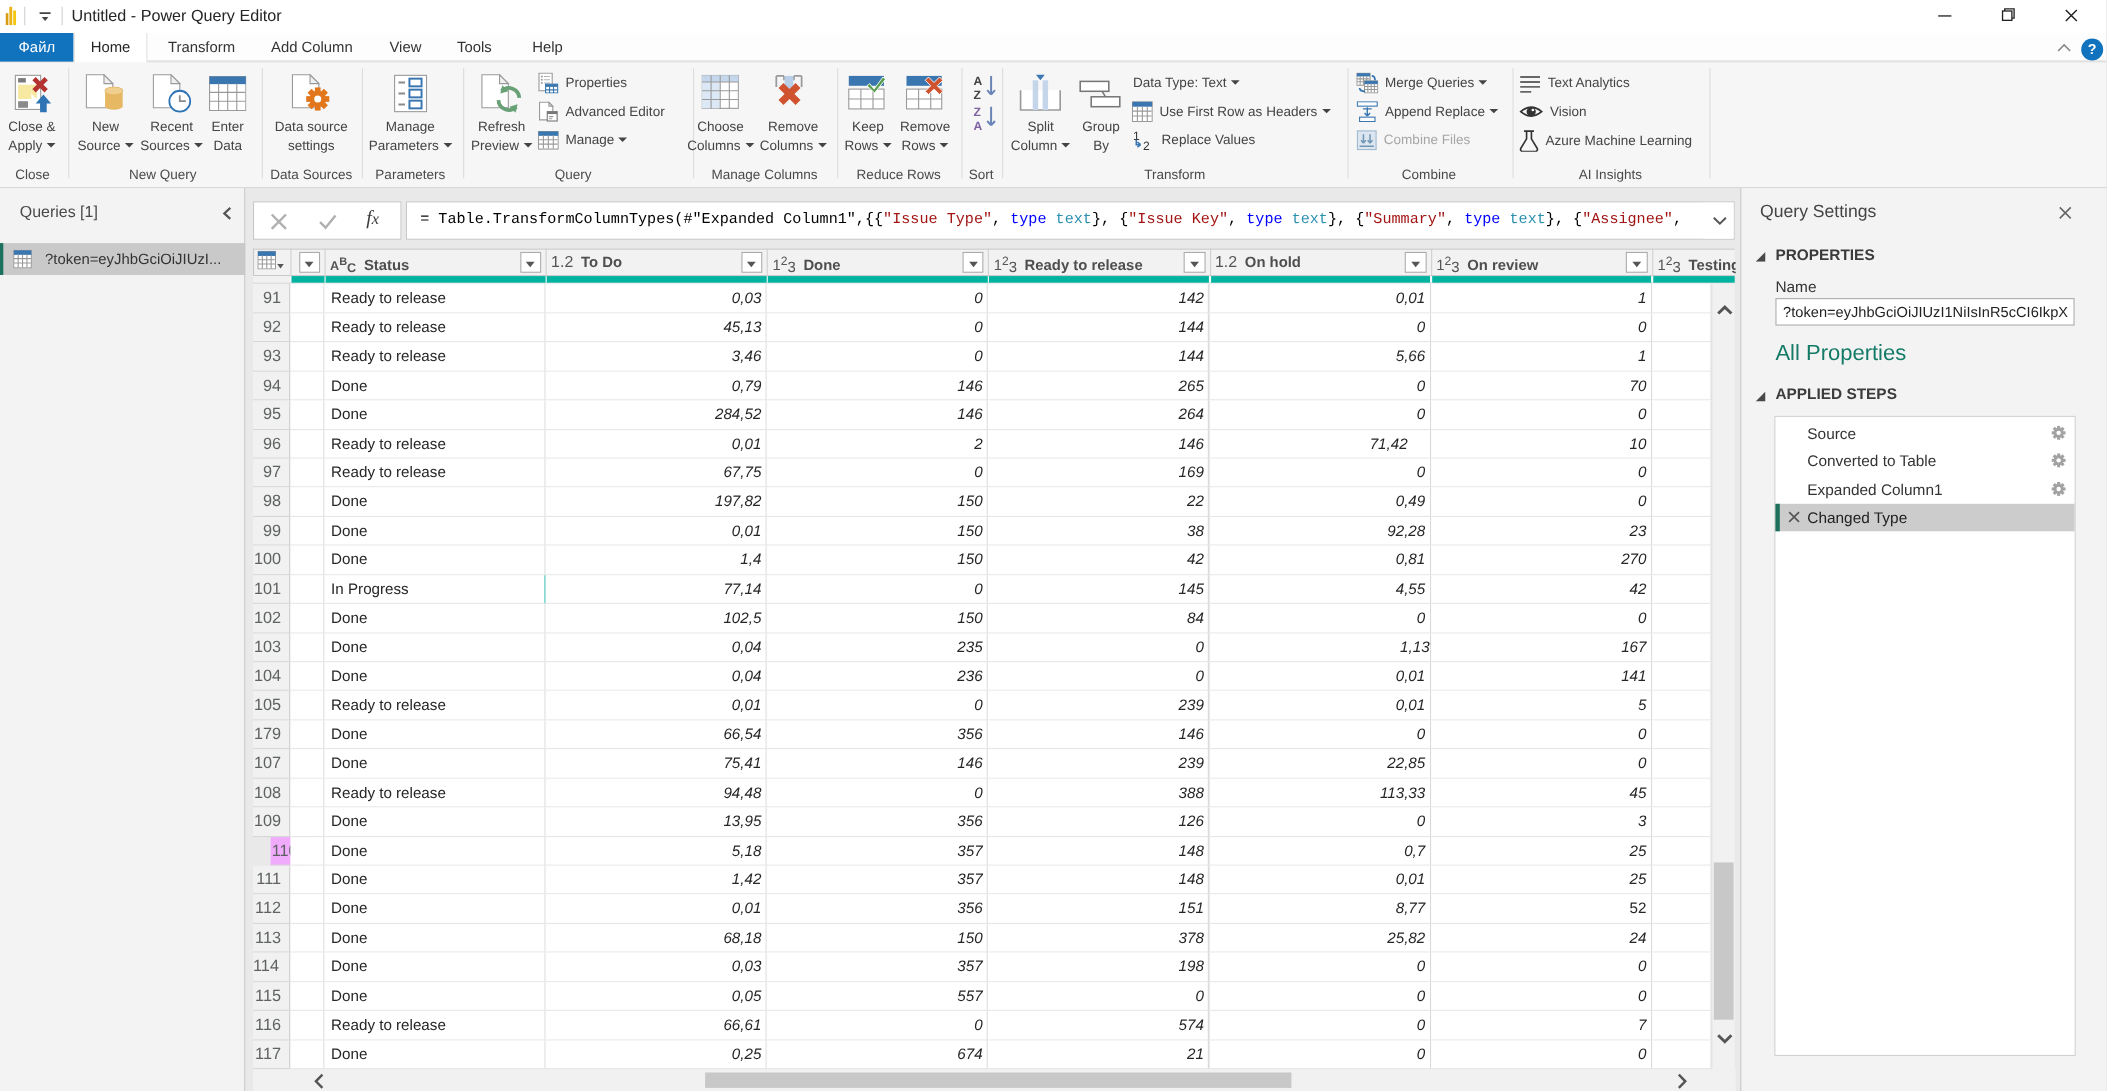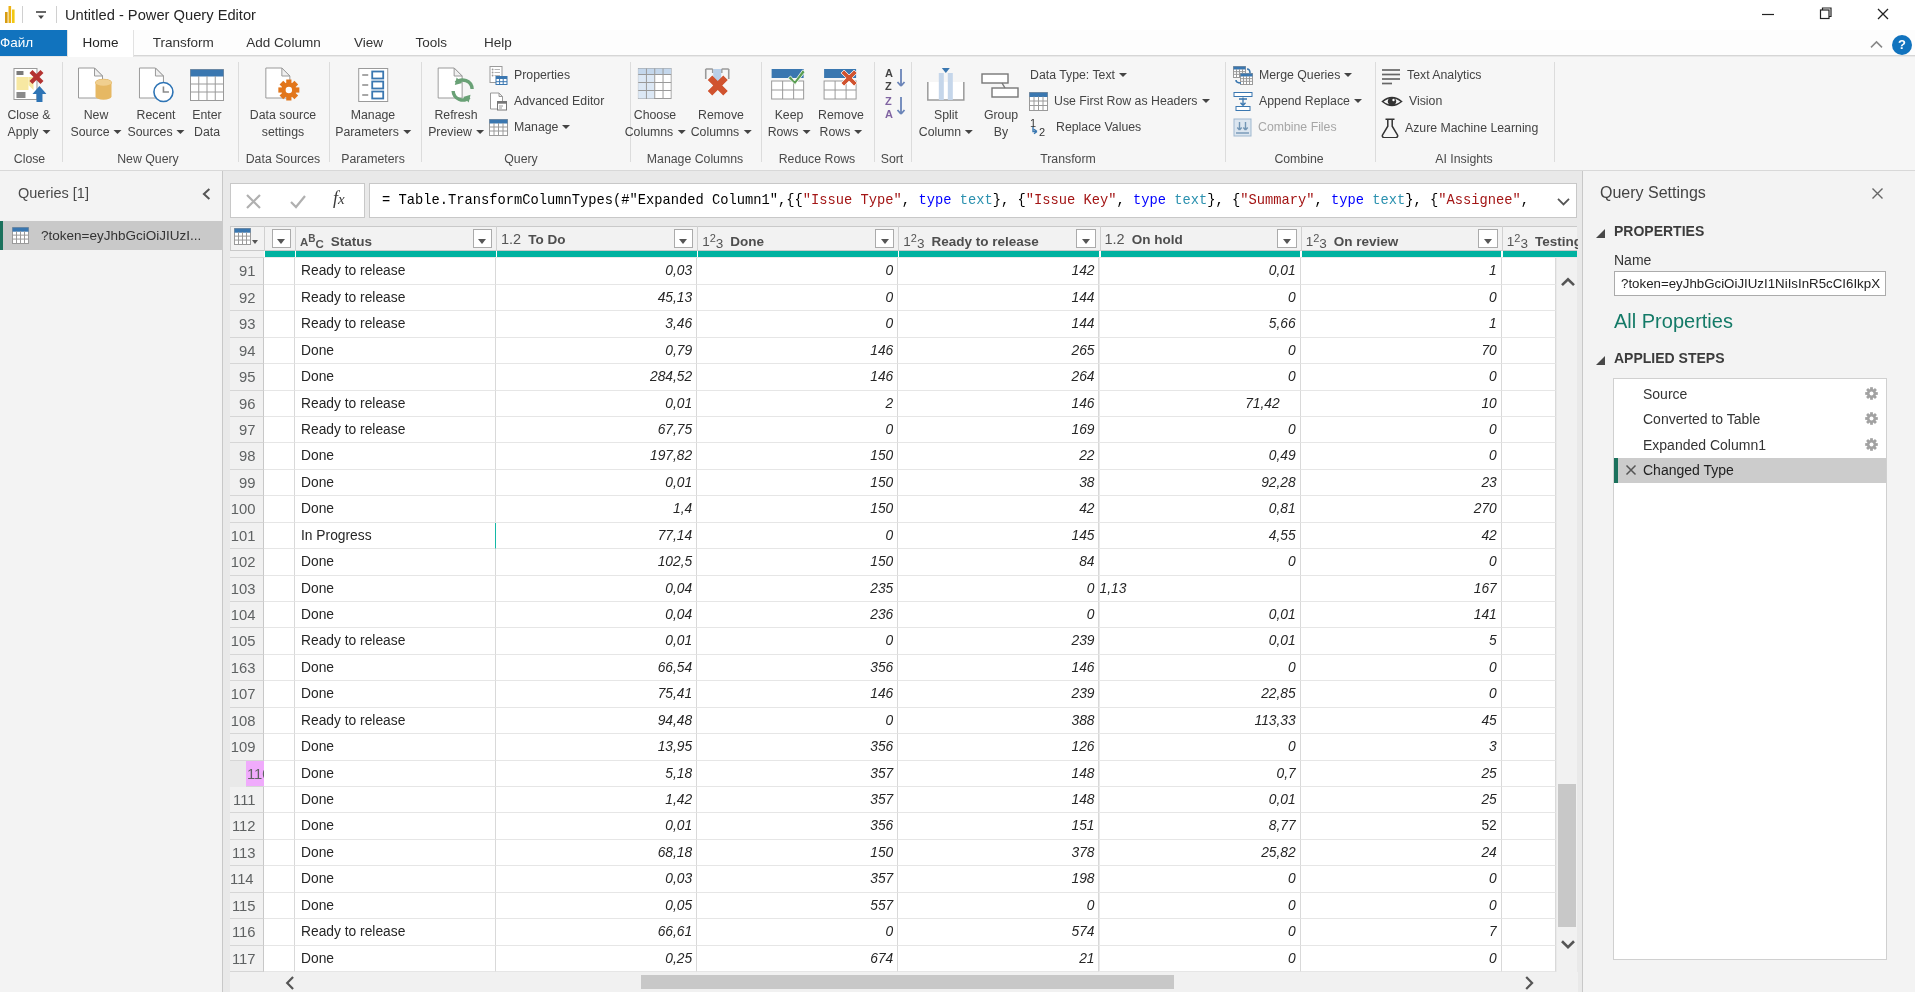--- a/index.html
+++ b/index.html
@@ -20,21 +20,21 @@
 <div class="abs" style="left:56px;top:6px;width:1px;height:17px;background:#d0d0d0"></div>
 <div class="abs" style="left:65px;top:0;height:30px;line-height:30px;font-size:14.7px;color:#252525">Untitled - Power Query Editor</div>
 <svg class="abs" style="left:1760px;top:0" width="155" height="30" viewBox="0 0 155 30">
       <line x1="2" y1="14.5" x2="14" y2="14.5" stroke="#222" stroke-width="1.2"></line>
       <rect x="60.5" y="10" width="8.5" height="8.5" fill="none" stroke="#222" stroke-width="1.2"></rect>
       <path d="M62.5 10 v-2 h8.5 v8.5 h-2" fill="none" stroke="#222" stroke-width="1.2"></path>
       <path d="M118 9 l10 10 M128 9 l-10 10" stroke="#222" stroke-width="1.3"></path>
     </svg>
 </div>
 <div class="abs" style="left:0;top:30px;width:1915px;height:26px;background:#fdfdfd;border-bottom:1px solid #d6d6d6">
-<div class="abs" style="left:0;top:0;width:67px;height:26px;background:#1173be;color:#fff;text-align:left;line-height:26px;font-size:13.5px">Файл</div>
+<div class="abs" style="left:0;top:0;width:67px;height:26px;background:#1173be;color:#fff;text-align:center;line-height:26px;font-size:13.5px">Файл</div>
 <div class="abs" style="left:67px;top:0;width:67px;height:27px;background:#fff;border-left:1px solid #e2e2e2;border-right:1px solid #e2e2e2;color:#252525;text-align:center;line-height:26px;font-size:13.5px">Home</div>
 <div class="abs" style="left:183.2px;top:0;height:26px;line-height:26px;font-size:13.5px;color:#333;transform:translateX(-50%)">Transform</div>
 <div class="abs" style="left:283.5px;top:0;height:26px;line-height:26px;font-size:13.5px;color:#333;transform:translateX(-50%)">Add Column</div>
 <div class="abs" style="left:368.6px;top:0;height:26px;line-height:26px;font-size:13.5px;color:#333;transform:translateX(-50%)">View</div>
 <div class="abs" style="left:431.3px;top:0;height:26px;line-height:26px;font-size:13.5px;color:#333;transform:translateX(-50%)">Tools</div>
 <div class="abs" style="left:497.8px;top:0;height:26px;line-height:26px;font-size:13.5px;color:#333;transform:translateX(-50%)">Help</div>
 <div class="abs" style="left:1869px;top:7px"><svg width="15" height="13" viewBox="0 0 15 13">
         <path d="M2 9.36 L7.5 3.9 L13 9.36" fill="none" stroke="#888" stroke-width="1.5"></path>
       </svg></div>
 <div class="abs" style="left:1892px;top:5px;width:20px;height:20px;border-radius:50%;background:#1173be;color:#fff;text-align:center;line-height:20px;font-size:13px;font-weight:bold">?</div>
@@ -562,21 +562,21 @@
     <div class="abs" style="left:1070.7px;top:0;width:201.1px;height:26.43px;background:#fff;border-right:1px solid #d9d9d9;border-bottom:1px solid #e6e6e6;font-size:13.8px;line-height:25.43px;color:#262626;white-space:nowrap;overflow:hidden;text-align:right;padding-right:4px;font-style:italic">0</div>
     <div class="abs" style="left:1271.8px;top:0;width:54.7px;height:26.43px;background:#fff;border-right:1px solid #d9d9d9;border-bottom:1px solid #e6e6e6;font-size:13.8px;line-height:25.43px;color:#262626;white-space:nowrap;overflow:hidden"></div>
   </div>
 <div class="abs" style="left:230px;top:575.56px;width:1326.5px;height:26.43px">
     <div class="abs" style="left:0;top:0;width:33.5px;height:26.43px;background:#f1f1f1;border-right:1px solid #c8c8c8;border-bottom:1px solid #d6d6d6;color:#5f6263;font-size:14.8px;line-height:26.43px;text-align:right;padding-right:7px">103</div>
     <div class="abs" style="left:33.5px;top:0;width:31.5px;height:26.43px;background:#fff;border-right:1px solid #d9d9d9;border-bottom:1px solid #e6e6e6;font-size:13.8px;line-height:25.43px;color:#262626;white-space:nowrap;overflow:hidden"></div>
     <div class="abs" style="left:65px;top:0;width:201px;height:26.43px;background:#fff;border-right:1px solid #d9d9d9;border-bottom:1px solid #e6e6e6;font-size:13.8px;line-height:25.43px;color:#262626;white-space:nowrap;overflow:hidden;padding-left:6px">Done</div>
     <div class="abs" style="left:266px;top:0;width:201.2px;height:26.43px;background:#fff;border-right:1px solid #d9d9d9;border-bottom:1px solid #e6e6e6;font-size:13.8px;line-height:25.43px;color:#262626;white-space:nowrap;overflow:hidden;text-align:right;padding-right:4px;font-style:italic">0,04</div>
     <div class="abs" style="left:467.2px;top:0;width:201.1px;height:26.43px;background:#fff;border-right:1px solid #d9d9d9;border-bottom:1px solid #e6e6e6;font-size:13.8px;line-height:25.43px;color:#262626;white-space:nowrap;overflow:hidden;text-align:right;padding-right:4px;font-style:italic">235</div>
     <div class="abs" style="left:668.3px;top:0;width:201.2px;height:26.43px;background:#fff;border-right:1px solid #d9d9d9;border-bottom:1px solid #e6e6e6;font-size:13.8px;line-height:25.43px;color:#262626;white-space:nowrap;overflow:hidden;text-align:right;padding-right:4px;font-style:italic">0</div>
-    <div class="abs" style="left:869.5px;top:0;width:201.2px;height:26.43px;background:#fff;border-right:1px solid #d9d9d9;border-bottom:1px solid #e6e6e6;font-size:13.8px;line-height:25.43px;color:#262626;white-space:nowrap;overflow:hidden;padding-right:0;font-style:italic">1,13</div>
+    <div class="abs" style="left:869.5px;top:0;width:201.2px;height:26.43px;background:#fff;border-right:1px solid #d9d9d9;border-bottom:1px solid #e6e6e6;font-size:13.8px;line-height:25.43px;color:#262626;white-space:nowrap;overflow:hidden;text-align:right;padding-right:0;font-style:italic">1,13</div>
     <div class="abs" style="left:1070.7px;top:0;width:201.1px;height:26.43px;background:#fff;border-right:1px solid #d9d9d9;border-bottom:1px solid #e6e6e6;font-size:13.8px;line-height:25.43px;color:#262626;white-space:nowrap;overflow:hidden;text-align:right;padding-right:4px;font-style:italic">167</div>
     <div class="abs" style="left:1271.8px;top:0;width:54.7px;height:26.43px;background:#fff;border-right:1px solid #d9d9d9;border-bottom:1px solid #e6e6e6;font-size:13.8px;line-height:25.43px;color:#262626;white-space:nowrap;overflow:hidden"></div>
   </div>
 <div class="abs" style="left:230px;top:601.99px;width:1326.5px;height:26.43px">
     <div class="abs" style="left:0;top:0;width:33.5px;height:26.43px;background:#f1f1f1;border-right:1px solid #c8c8c8;border-bottom:1px solid #d6d6d6;color:#5f6263;font-size:14.8px;line-height:26.43px;text-align:right;padding-right:7px">104</div>
     <div class="abs" style="left:33.5px;top:0;width:31.5px;height:26.43px;background:#fff;border-right:1px solid #d9d9d9;border-bottom:1px solid #e6e6e6;font-size:13.8px;line-height:25.43px;color:#262626;white-space:nowrap;overflow:hidden"></div>
     <div class="abs" style="left:65px;top:0;width:201px;height:26.43px;background:#fff;border-right:1px solid #d9d9d9;border-bottom:1px solid #e6e6e6;font-size:13.8px;line-height:25.43px;color:#262626;white-space:nowrap;overflow:hidden;padding-left:6px">Done</div>
     <div class="abs" style="left:266px;top:0;width:201.2px;height:26.43px;background:#fff;border-right:1px solid #d9d9d9;border-bottom:1px solid #e6e6e6;font-size:13.8px;line-height:25.43px;color:#262626;white-space:nowrap;overflow:hidden;text-align:right;padding-right:4px;font-style:italic">0,04</div>
     <div class="abs" style="left:467.2px;top:0;width:201.1px;height:26.43px;background:#fff;border-right:1px solid #d9d9d9;border-bottom:1px solid #e6e6e6;font-size:13.8px;line-height:25.43px;color:#262626;white-space:nowrap;overflow:hidden;text-align:right;padding-right:4px;font-style:italic">236</div>
     <div class="abs" style="left:668.3px;top:0;width:201.2px;height:26.43px;background:#fff;border-right:1px solid #d9d9d9;border-bottom:1px solid #e6e6e6;font-size:13.8px;line-height:25.43px;color:#262626;white-space:nowrap;overflow:hidden;text-align:right;padding-right:4px;font-style:italic">0</div>
@@ -589,21 +589,21 @@
     <div class="abs" style="left:33.5px;top:0;width:31.5px;height:26.43px;background:#fff;border-right:1px solid #d9d9d9;border-bottom:1px solid #e6e6e6;font-size:13.8px;line-height:25.43px;color:#262626;white-space:nowrap;overflow:hidden"></div>
     <div class="abs" style="left:65px;top:0;width:201px;height:26.43px;background:#fff;border-right:1px solid #d9d9d9;border-bottom:1px solid #e6e6e6;font-size:13.8px;line-height:25.43px;color:#262626;white-space:nowrap;overflow:hidden;padding-left:6px">Ready to release</div>
     <div class="abs" style="left:266px;top:0;width:201.2px;height:26.43px;background:#fff;border-right:1px solid #d9d9d9;border-bottom:1px solid #e6e6e6;font-size:13.8px;line-height:25.43px;color:#262626;white-space:nowrap;overflow:hidden;text-align:right;padding-right:4px;font-style:italic">0,01</div>
     <div class="abs" style="left:467.2px;top:0;width:201.1px;height:26.43px;background:#fff;border-right:1px solid #d9d9d9;border-bottom:1px solid #e6e6e6;font-size:13.8px;line-height:25.43px;color:#262626;white-space:nowrap;overflow:hidden;text-align:right;padding-right:4px;font-style:italic">0</div>
     <div class="abs" style="left:668.3px;top:0;width:201.2px;height:26.43px;background:#fff;border-right:1px solid #d9d9d9;border-bottom:1px solid #e6e6e6;font-size:13.8px;line-height:25.43px;color:#262626;white-space:nowrap;overflow:hidden;text-align:right;padding-right:4px;font-style:italic">239</div>
     <div class="abs" style="left:869.5px;top:0;width:201.2px;height:26.43px;background:#fff;border-right:1px solid #d9d9d9;border-bottom:1px solid #e6e6e6;font-size:13.8px;line-height:25.43px;color:#262626;white-space:nowrap;overflow:hidden;text-align:right;padding-right:4px;font-style:italic">0,01</div>
     <div class="abs" style="left:1070.7px;top:0;width:201.1px;height:26.43px;background:#fff;border-right:1px solid #d9d9d9;border-bottom:1px solid #e6e6e6;font-size:13.8px;line-height:25.43px;color:#262626;white-space:nowrap;overflow:hidden;text-align:right;padding-right:4px;font-style:italic">5</div>
     <div class="abs" style="left:1271.8px;top:0;width:54.7px;height:26.43px;background:#fff;border-right:1px solid #d9d9d9;border-bottom:1px solid #e6e6e6;font-size:13.8px;line-height:25.43px;color:#262626;white-space:nowrap;overflow:hidden"></div>
   </div>
 <div class="abs" style="left:230px;top:654.85px;width:1326.5px;height:26.43px">
-    <div class="abs" style="left:0;top:0;width:33.5px;height:26.43px;background:#f1f1f1;border-right:1px solid #c8c8c8;border-bottom:1px solid #d6d6d6;color:#5f6263;font-size:14.8px;line-height:26.43px;text-align:right;padding-right:7px">163</div>
+    <div class="abs" style="left:0;top:0;width:33.5px;height:26.43px;background:#f1f1f1;border-right:1px solid #c8c8c8;border-bottom:1px solid #d6d6d6;color:#5f6263;font-size:14.8px;line-height:26.43px;text-align:right;padding-right:7px">179</div>
     <div class="abs" style="left:33.5px;top:0;width:31.5px;height:26.43px;background:#fff;border-right:1px solid #d9d9d9;border-bottom:1px solid #e6e6e6;font-size:13.8px;line-height:25.43px;color:#262626;white-space:nowrap;overflow:hidden"></div>
     <div class="abs" style="left:65px;top:0;width:201px;height:26.43px;background:#fff;border-right:1px solid #d9d9d9;border-bottom:1px solid #e6e6e6;font-size:13.8px;line-height:25.43px;color:#262626;white-space:nowrap;overflow:hidden;padding-left:6px">Done</div>
     <div class="abs" style="left:266px;top:0;width:201.2px;height:26.43px;background:#fff;border-right:1px solid #d9d9d9;border-bottom:1px solid #e6e6e6;font-size:13.8px;line-height:25.43px;color:#262626;white-space:nowrap;overflow:hidden;text-align:right;padding-right:4px;font-style:italic">66,54</div>
     <div class="abs" style="left:467.2px;top:0;width:201.1px;height:26.43px;background:#fff;border-right:1px solid #d9d9d9;border-bottom:1px solid #e6e6e6;font-size:13.8px;line-height:25.43px;color:#262626;white-space:nowrap;overflow:hidden;text-align:right;padding-right:4px;font-style:italic">356</div>
     <div class="abs" style="left:668.3px;top:0;width:201.2px;height:26.43px;background:#fff;border-right:1px solid #d9d9d9;border-bottom:1px solid #e6e6e6;font-size:13.8px;line-height:25.43px;color:#262626;white-space:nowrap;overflow:hidden;text-align:right;padding-right:4px;font-style:italic">146</div>
     <div class="abs" style="left:869.5px;top:0;width:201.2px;height:26.43px;background:#fff;border-right:1px solid #d9d9d9;border-bottom:1px solid #e6e6e6;font-size:13.8px;line-height:25.43px;color:#262626;white-space:nowrap;overflow:hidden;text-align:right;padding-right:4px;font-style:italic">0</div>
     <div class="abs" style="left:1070.7px;top:0;width:201.1px;height:26.43px;background:#fff;border-right:1px solid #d9d9d9;border-bottom:1px solid #e6e6e6;font-size:13.8px;line-height:25.43px;color:#262626;white-space:nowrap;overflow:hidden;text-align:right;padding-right:4px;font-style:italic">0</div>
     <div class="abs" style="left:1271.8px;top:0;width:54.7px;height:26.43px;background:#fff;border-right:1px solid #d9d9d9;border-bottom:1px solid #e6e6e6;font-size:13.8px;line-height:25.43px;color:#262626;white-space:nowrap;overflow:hidden"></div>
   </div>
 <div class="abs" style="left:230px;top:681.28px;width:1326.5px;height:26.43px">

